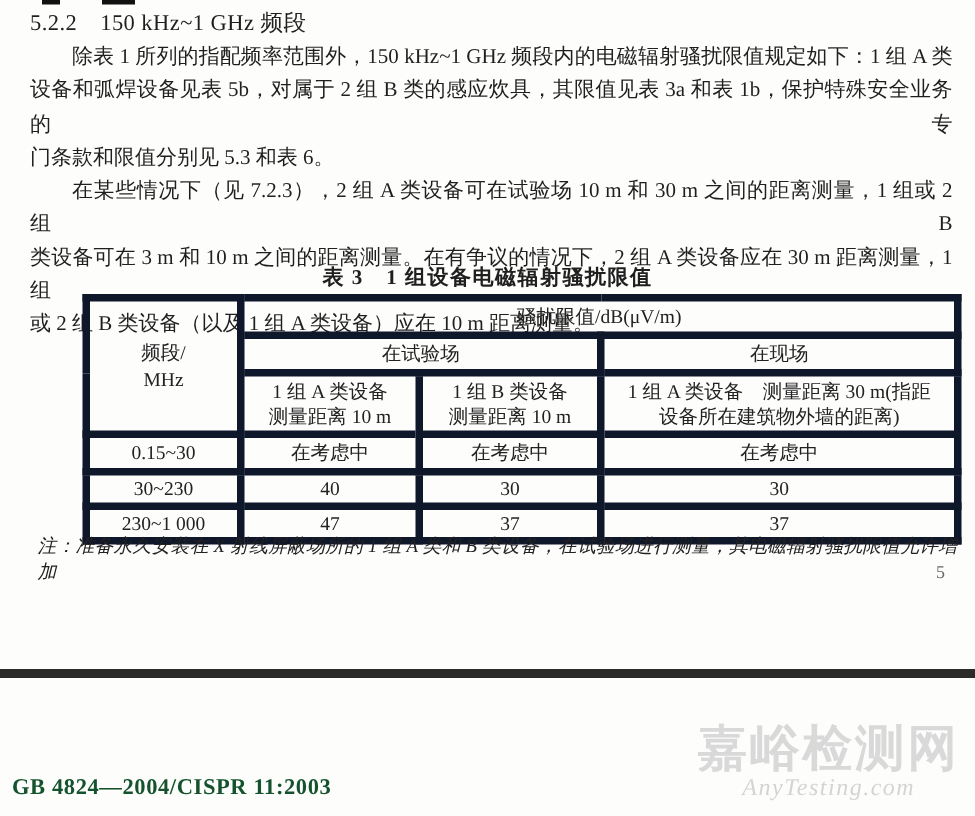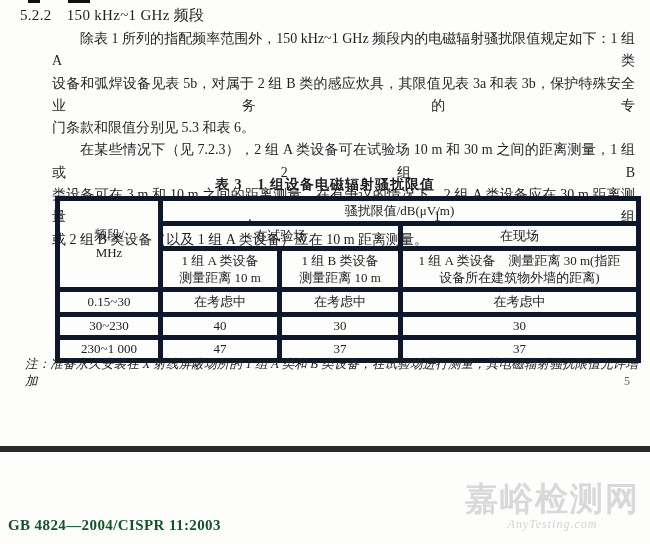--- a/index.html
+++ b/index.html
@@ -17,21 +17,21 @@
   .speck { position:absolute; background:#111; }
   .speck.s1 { left:28px; top:0; width:12px; height:3px; }
   .speck.s2 { left:68px; top:0; width:22px; height:3px; }
 
   .heading {
     position:absolute; left:20px; top:6px; right:15px;
     font-size:15px; font-weight:normal; letter-spacing:0.3px;
   }
   .bodytext {
     position:absolute; left:20px; right:15px; top:28px;
-    font-size:14px; line-height:22.3px;margin-left:32px;
+    font-size:14px; line-height:22.3px;
   }
   .jline { text-align:justify; text-align-last:justify; }
   .jline.first { text-indent:28px; }
   .jline.last { text-align-last:left; }
 
   .table-title {
     position:absolute; left:0; right:0; top:176px;
     text-align:center; font-size:14px; font-weight:bold; letter-spacing:1px;
   }
   table.limits {
@@ -73,37 +73,37 @@
   .watermark {
     position:absolute; right:10px; top:482px;
     text-align:center; line-height:1; user-select:none;
   }
   .watermark .wm-cn {
     font-size:33px; font-weight:bold; color:#d9d9d9; letter-spacing:2px;
     font-family:Liberation Sans, sans-serif;
   }
   .watermark .wm-en {
     margin-top:3px;
-    font-size:12px; font-style:italic; color:#d4d4d4; letter-spacing:1px;
+    font-size:16px; font-style:italic; color:#d4d4d4; letter-spacing:1px;
     font-family:"Liberation Serif","DejaVu Serif",serif;
   }
 </style>
 </head>
 <body>
 
 <div class="page">
 
   <div class="speck s1"></div>
   <div class="speck s2"></div>
 
   <div class="heading">5.2.2　150 kHz~1 GHz 频段</div>
 
   <div class="bodytext">
     <div class="jline first">除表 1 所列的指配频率范围外，150 kHz~1 GHz 频段内的电磁辐射骚扰限值规定如下：1 组 A 类</div>
-    <div class="jline">设备和弧焊设备见表 5b，对属于 2 组 B 类的感应炊具，其限值见表 3a 和表 3b，保护特殊安全业务的专</div>
+    <div class="jline">设备和弧焊设备见表 5b，对属于 2 组 B 类的感应炊具，其限值见表 3a 和表 1b，保护特殊安全业务的专</div>
     <div class="jline last">门条款和限值分别见 5.3 和表 6。</div>
     <div class="jline first">在某些情况下（见 7.2.3），2 组 A 类设备可在试验场 10 m 和 30 m 之间的距离测量，1 组或 2 组 B</div>
     <div class="jline">类设备可在 3 m 和 10 m 之间的距离测量。在有争议的情况下，2 组 A 类设备应在 30 m 距离测量，1 组</div>
     <div class="jline last">或 2 组 B 类设备（以及 1 组 A 类设备）应在 10 m 距离测量。</div>
   </div>
 
   <div class="table-title">表 3　1 组设备电磁辐射骚扰限值</div>
 
   <table class="limits">
     <colgroup>

